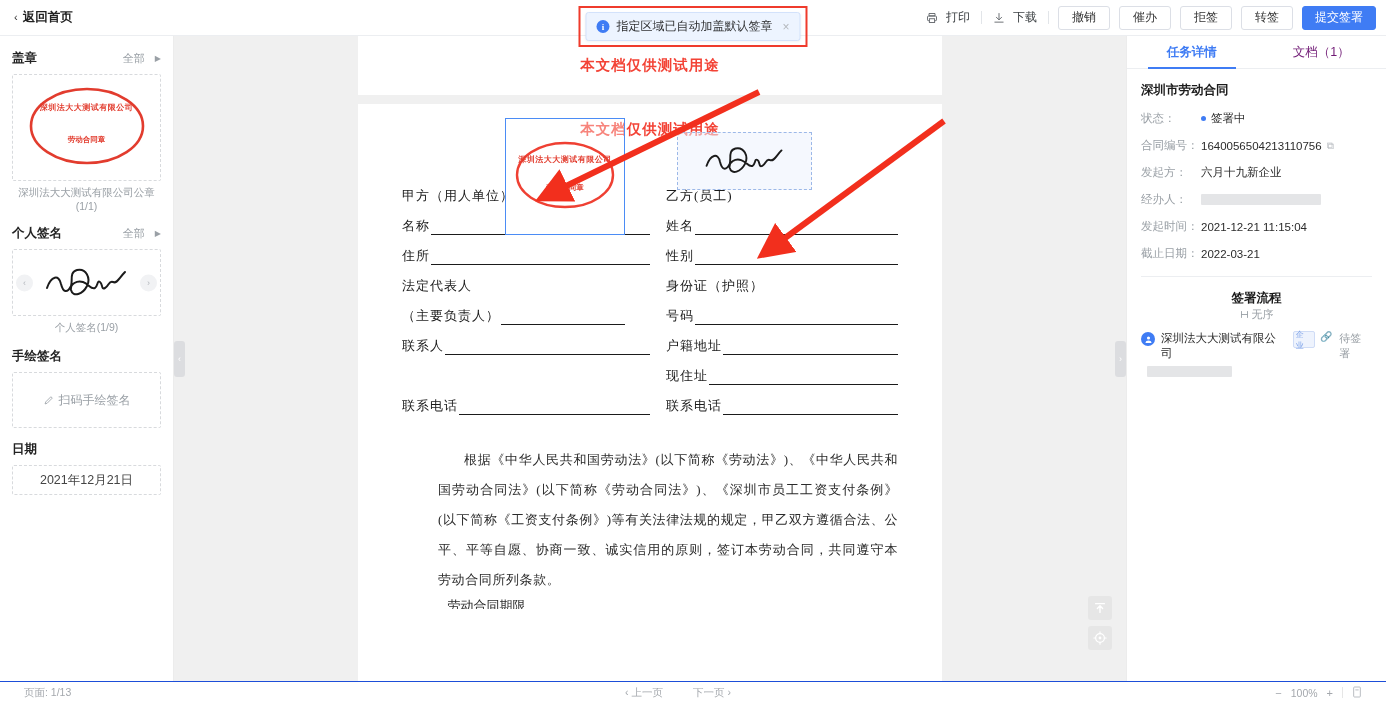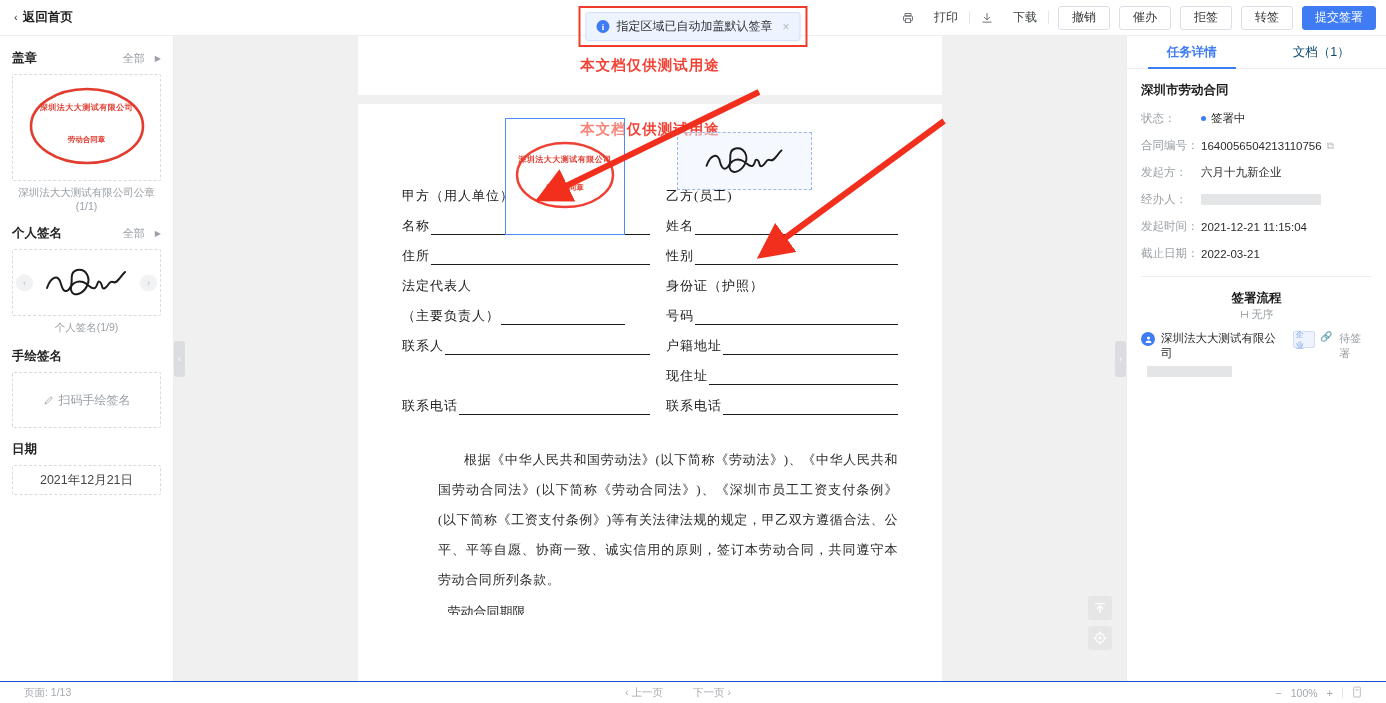--- a/index.html
+++ b/index.html
@@ -17,21 +17,21 @@
     border-bottom: 1px solid #eceef1;
     display: flex; align-items: center; padding: 0 10px 0 14px;
     position: relative; z-index: 40;
   }
   .back-home { display: flex; align-items: center; gap: 5px; cursor: pointer; }
   .back-home .chev { font-size: 11px; color: #333; line-height: 1; }
   .back-home .txt { font-size: 12.5px; color: #222; font-weight: bold; }
   .topbar-spacer { flex: 1; }
   .tb-right { display: flex; align-items: center; gap: 0px; }
   .icon-btn {
-    display: flex; align-items: center; gap: 20px; font-size: 12px; color: #3c4043;
+    display: flex; align-items: center; gap: 8px; font-size: 12px; color: #3c4043;
     padding: 0 11px; cursor: pointer; height: 24px;
   }
   .tb-sep { width: 1px; height: 13px; background: #e2e5e9; }
   .tb-btn {
     height: 24px; min-width: 52px; padding: 0 12px; margin-left: 9px;
     border: 1px solid #dcdfe6; border-radius: 3px; background: #fff;
     font-size: 12px; color: #333; cursor: pointer;
     display: flex; align-items: center; justify-content: center;
     font-family: "Liberation Sans", sans-serif;
   }
@@ -123,21 +123,21 @@
   }
   .sig-drop {
     position: absolute; left: 11px; top: -43px; width: 135px; height: 58px;
     border: 1px dashed #9cb8e8; background: rgba(237,243,253,0.55);
     display: flex; align-items: center; justify-content: center; cursor: move;
   }
   .para {
     padding: 0 44px; margin-top: 30px; font-size: 13px; color: #2b2b2b;
     line-height: 30px; text-align: justify; letter-spacing: .6px; text-indent: 2em; margin-left: 36px;
   }
-  .para-cut { padding: 0 44px; margin-top: 8px; font-size: 13px; color: #2b2b2b;
+  .para-cut { padding: 0 44px; margin-top: 2px; font-size: 13px; color: #2b2b2b;
     text-indent: 3.5em; overflow: hidden; height: 12px; }
 
   
   .anno { position: absolute; inset: 0; pointer-events: none; z-index: 25; }
 
   
   .handle {
     position: absolute; top: 50%; transform: translateY(-50%);
     width: 11px; height: 36px; background: #dcdde0; border-radius: 3px;
     display: flex; align-items: center; justify-content: center;
@@ -166,21 +166,21 @@
   .bb-sep { width: 1px; height: 11px; background: #e6e6e6; }
 
   
   .right-panel {
     width: 260px; min-width: 260px; background: #fff; border-left: 1px solid #ececec;
     display: flex; flex-direction: column; overflow: hidden;
   }
   .tabs { display: flex; height: 33px; border-bottom: 1px solid #eceef1; }
   .tab {
     flex: 1; display: flex; align-items: center; justify-content: center;
-    font-size: 12.5px; color: #0c4a6e; cursor: pointer; position: relative;
+    font-size: 12.5px; color: #701a75; cursor: pointer; position: relative;
   }
   .tab.active { color: #3f7cf4; font-weight: bold; }
   .tab.active::after {
     content: ""; position: absolute; left: 16%; right: 16%; bottom: -1px; height: 2px; background: #3f7cf4;
   }
   .rp-body { padding: 13px 14px 0 14px; }
   .doc-title { font-size: 12.5px; font-weight: bold; color: #1b1b1b; margin-bottom: 12px; }
   .kv { display: flex; align-items: center; margin-bottom: 12px; font-size: 11.5px; }
   .k { color: #9aa0a6; width: 60px; flex-shrink: 0; }
   .v { color: #2b2b2b; display: flex; align-items: center; gap: 5px; }

